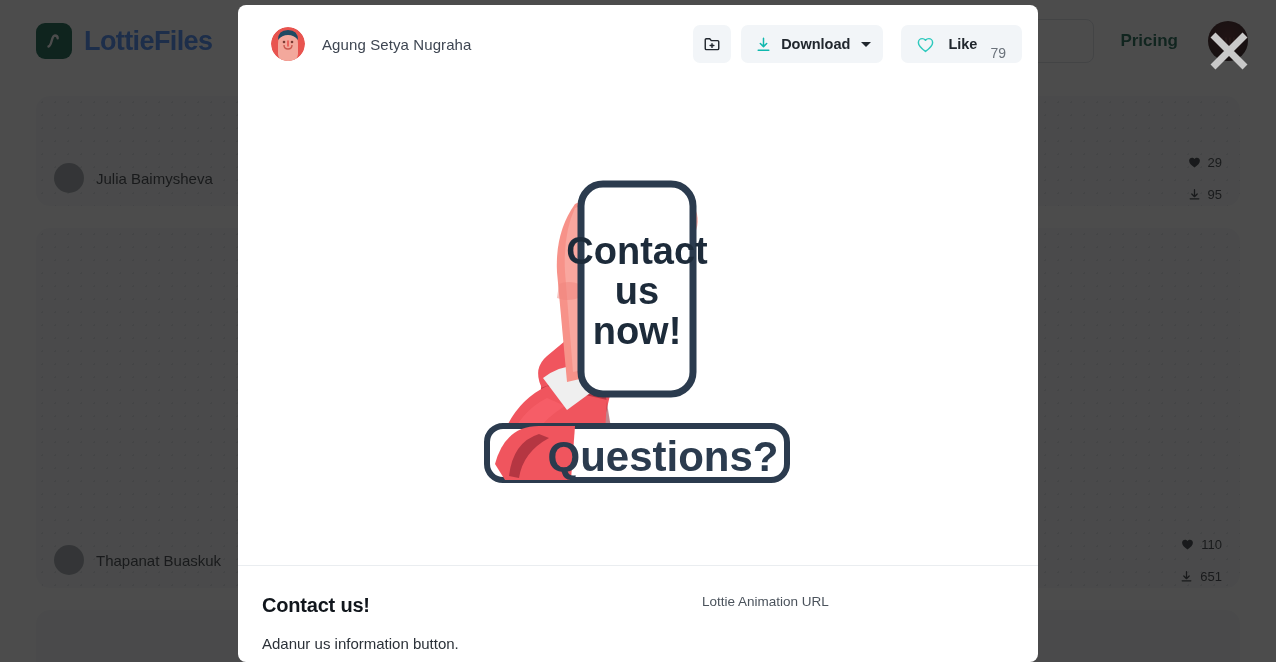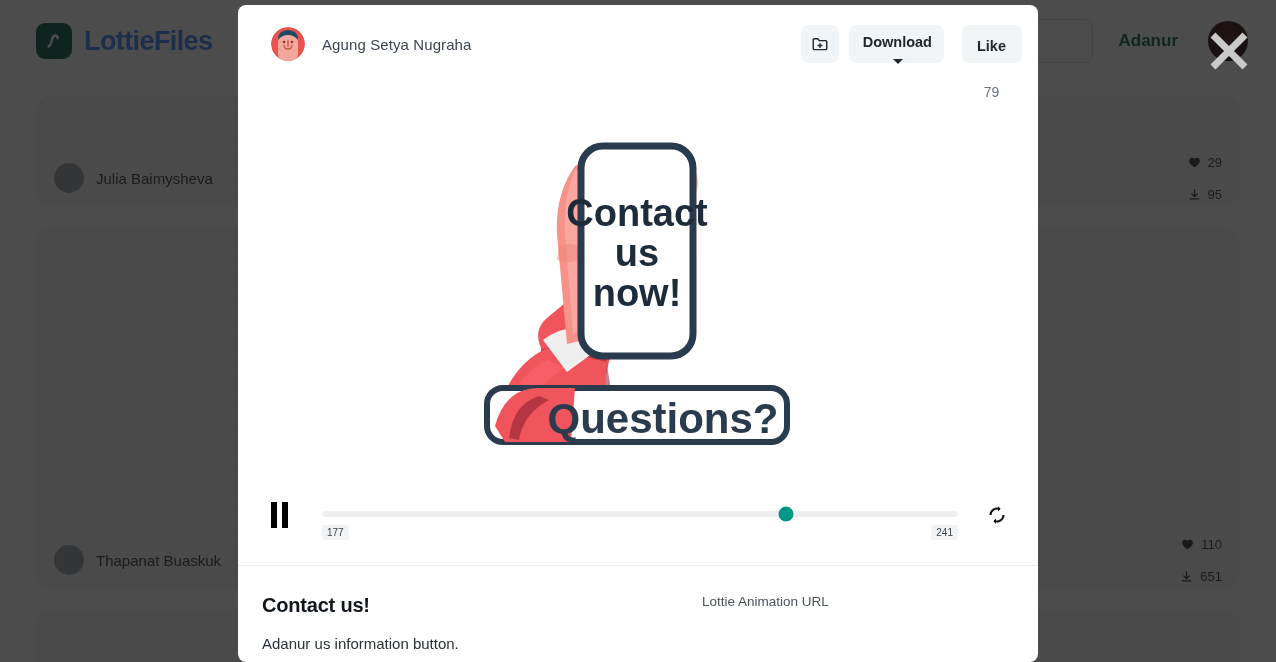--- a/index.html
+++ b/index.html
@@ -192,21 +192,20 @@
   }
   .m-header-spacer { flex: 1; }
   .hbtn {
     height: 38px;
     background: #f2f5f8;
     border-radius: 7px;
     display: flex;
     align-items: center;
     cursor: pointer;
     box-sizing: border-box;
-    flex-direction: column;
   }
   .hbtn.icon-only { width: 38px; justify-content: center; }
   .hbtn.dl { padding: 0 12px 0 14px; gap: 9px; margin-left: 10px; }
   .hbtn.like { padding: 0 16px 0 15px; gap: 13px; margin-left: 18px; }
   .hbtn-label {
     font-size: 14.5px;
     font-weight: bold;
     color: #21272e;
   }
   .hbtn-count {
@@ -370,21 +369,21 @@
     <div class="logo-wrap">
       <div class="logo-mark">
         <svg width="22" height="22" viewBox="0 0 24 24">
             <path d="M6 18c4-1 3-12 7-12 2 0 3 1.6 3 3" stroke="#ffffff" stroke-width="2.6" fill="none" stroke-linecap="round"></path>
           </svg>
       </div>
       <div class="logo-text">LottieFiles</div>
     </div>
     <div class="nav-spacer"></div>
     <div class="nav-search"></div>
-    <div class="nav-link">Adanur</div>
+    <div class="nav-link">Pricing</div>
     <div class="nav-avatar"></div>
   </div>
 
   <div class="bg-grid">
     <div class="bg-row" style="height:110px; margin-bottom:22px;">
       <div class="bg-card dotted">
         <div class="card-foot">
           <div class="card-avatar"></div>
           <div class="card-author">Julia Baimysheva</div>
         </div>
@@ -550,43 +549,20 @@
       <text x="154" y="140" font-family="'Liberation Sans',sans-serif" font-size="38" font-weight="bold" fill="#1d2b3a" text-anchor="middle">us</text>
       <text x="154" y="180" font-family="'Liberation Sans',sans-serif" font-size="38" font-weight="bold" fill="#1d2b3a" text-anchor="middle">now!</text>
 
       <rect x="4" y="262" width="300" height="54" rx="16" fill="#ffffff" stroke="#2b3b4e" stroke-width="6"></rect>
       <path d="M12 300 q10 -38 44 -38 l36 0 -4 54 -66 0 z" fill="#f0555e"></path>
       <path d="M26 312 q4 -34 30 -42 l10 4 q-26 14 -30 40z" fill="#8e2230" opacity=".6"></path>
       <text x="180" y="307" font-family="'Liberation Sans',sans-serif" font-size="42" font-weight="bold" fill="#2b3b4e" text-anchor="middle">Questions?</text>
     </svg>
   </div>
 
-  <div class="m-player">
-    <div class="play-btn">
-      <span></span>
-      <span></span>
-    </div>
-    <div class="track-wrap">
-      <div class="track">
-        <div class="thumb" style="left: 73%;"></div>
-      </div>
-      <div class="marks">
-        <div class="mark">177</div>
-        <div class="mark">241</div>
-      </div>
-    </div>
-    <div class="loop-btn">
-      <svg width="24" height="24" viewBox="0 0 24 24">
-        <path d="M5.5 12a6.5 6.5 0 019.2-5.9" fill="none" stroke="#111" stroke-width="2"></path>
-        <path d="M18.5 12a6.5 6.5 0 01-9.2 5.9" fill="none" stroke="#111" stroke-width="2"></path>
-        <path d="M13 3.2l2.6 2.6L13 8.4z" fill="#111"></path>
-        <path d="M11 20.8l-2.6-2.6L11 15.6z" fill="#111"></path>
-      </svg>
-    </div>
-  </div>
 
   <div class="m-divider"></div>
 
   <div class="m-info">
     <div class="info-left">
       <div class="info-title">Contact us!</div>
       <div class="info-desc">Adanur us information button.</div>
     </div>
     <div class="info-right">
       <div class="url-label">Lottie Animation URL</div>

